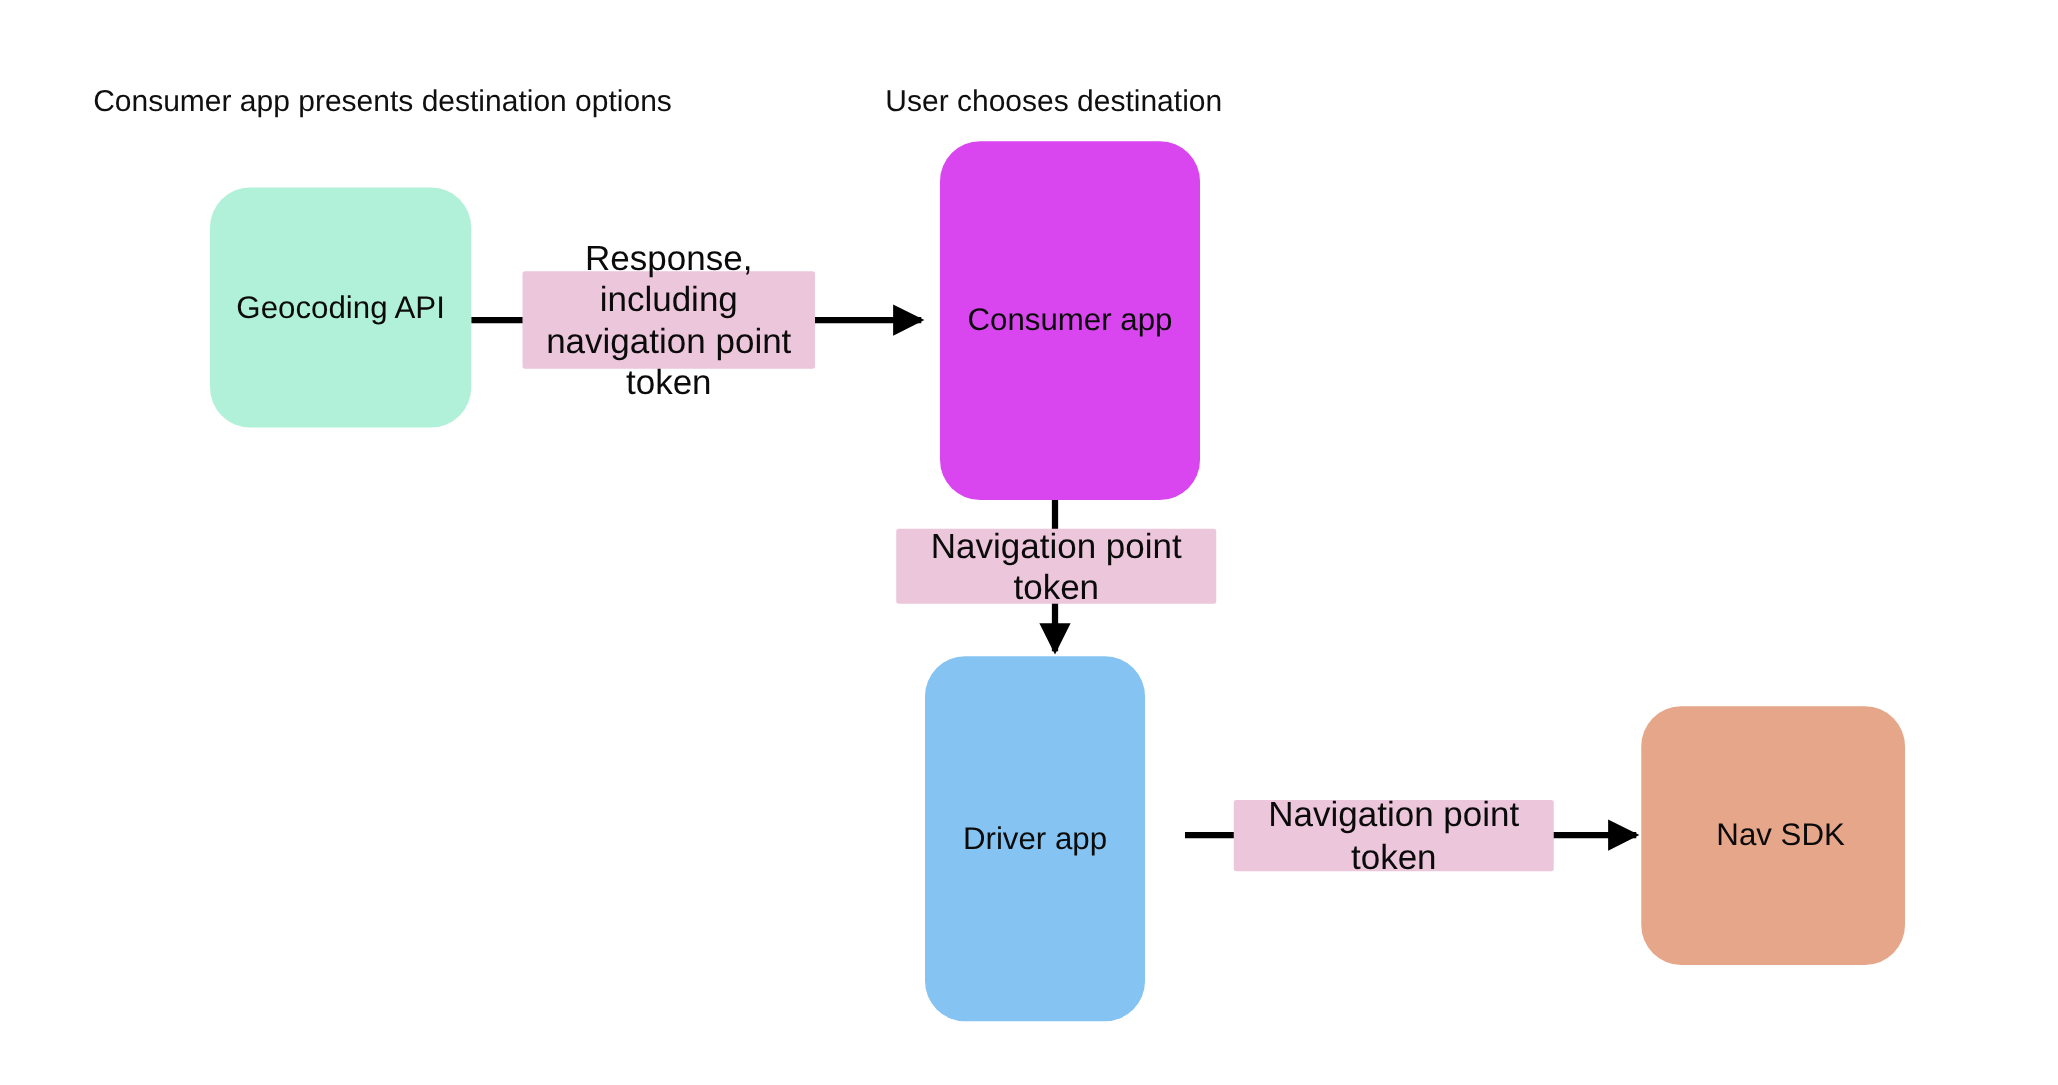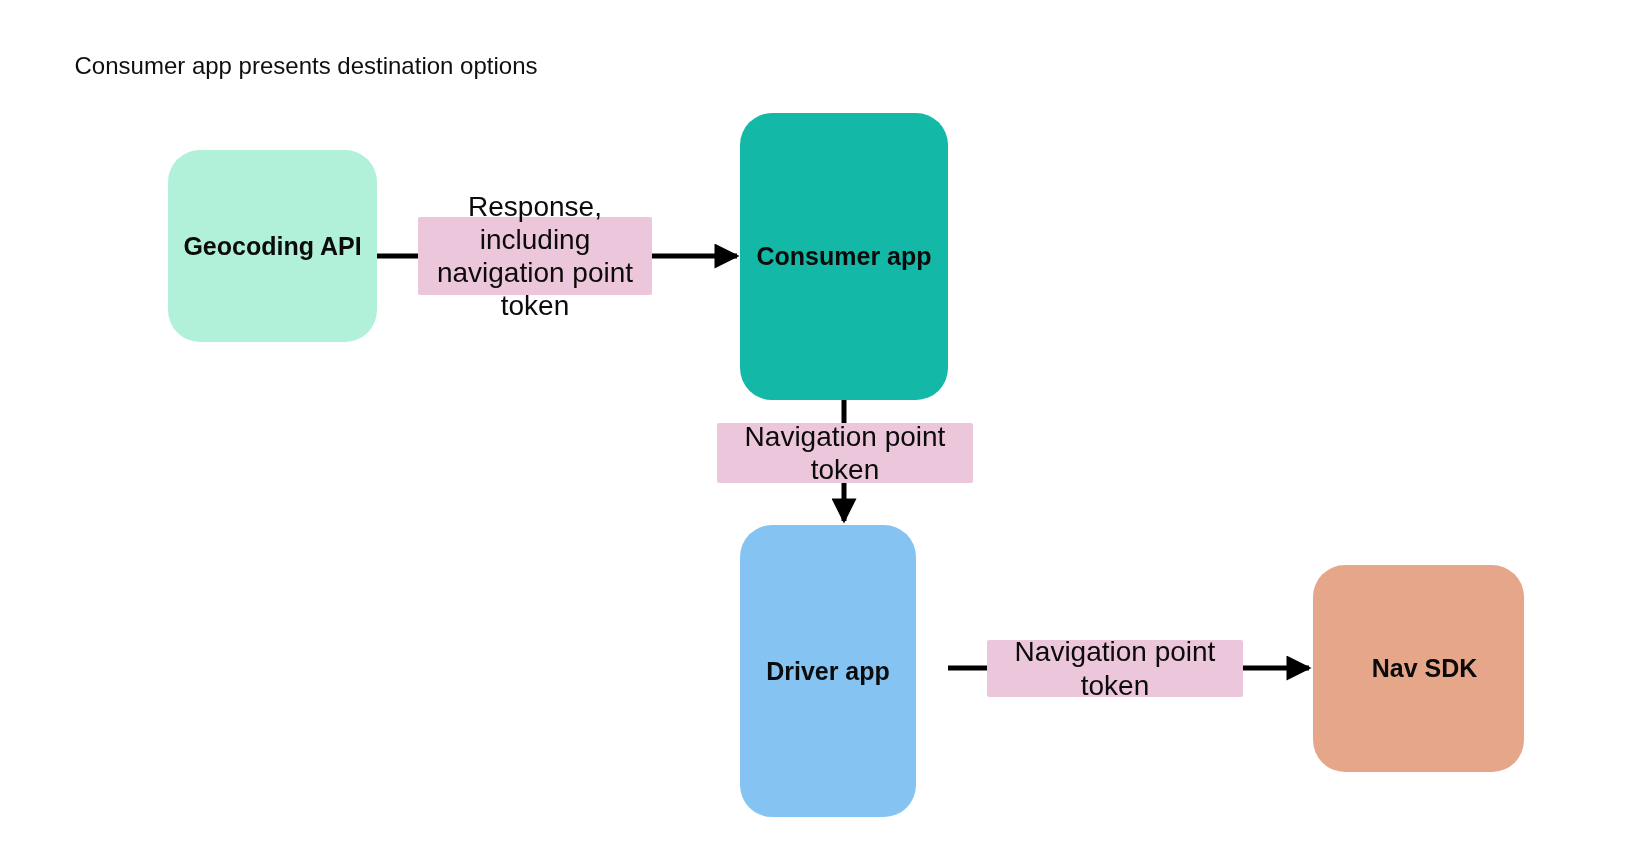--- a/index.html
+++ b/index.html
@@ -7,21 +7,21 @@
   body { font-family: "Liberation Sans", sans-serif; }
   .canvas {
     position: relative;
     width: 1646px;
     height: 868px;
     background: #ffffff;
     overflow: hidden;
   }
   .col-header {
     position: absolute;
-    top: 52px;
+    top: 68px;
     transform: translateX(-50%);
     font-size: 24px;
     font-weight: 400;
     color: #0f0f0f;
     white-space: nowrap;
   }
   svg.arrows {
     position: absolute;
     left: 0; top: 0;
     width: 1646px; height: 868px;
@@ -30,21 +30,21 @@
   .node {
     position: absolute;
     border-radius: 32px;
     display: flex;
     align-items: center;
     justify-content: center;
     z-index: 2;
   }
   .node .node-label {
     font-size: 25px;
-    font-weight: 700;
+    font-weight: 400;
     color: #0b0b0b;
     white-space: nowrap;
   }
   .edge-label {
     position: absolute;
     display: flex;
     align-items: center;
     justify-content: center;
     text-align: center;
     font-size: 28px;
@@ -64,37 +64,38 @@
   #col-header-0 { left: 306px; }
   #col-header-1 { left: 843px; }
   #col-header-2 { left: 1398px; }
 </style>
 </head>
 <body>
 
 <div class="canvas">
 
   <div class="col-header" id="col-header-0">Consumer app presents destination options</div>
+  <div class="col-header" id="col-header-1">User chooses destination</div>
 
   <svg class="arrows" viewBox="0 0 1646 868" xmlns="http://www.w3.org/2000/svg">
     <defs>
       <marker id="arrowhead" viewBox="0 0 10 10" refX="9" refY="5" markerWidth="5.6" markerHeight="5" orient="auto">
         <path d="M0,0 L10,5 L0,10 z" style="fill: rgb(0, 0, 0);"></path>
       </marker>
     </defs>
     <line x1="377" y1="256" x2="737" y2="256" stroke-width="5" marker-end="url(#arrowhead)" style="stroke: rgb(0, 0, 0);"></line>
     <line x1="844" y1="400" x2="844" y2="521" stroke-width="5" marker-end="url(#arrowhead)" style="stroke: rgb(0, 0, 0);"></line>
     <line x1="948" y1="668" x2="1309" y2="668" stroke-width="5" marker-end="url(#arrowhead)" style="stroke: rgb(0, 0, 0);"></line>
   </svg>
 
   <div class="node" id="node-geocoding" style="background-color: rgb(178, 241, 217);">
     <span class="node-label">Geocoding API</span>
   </div>
 
-  <div class="node" id="node-consumer" style="background-color: #14b8a6;">
+  <div class="node" id="node-consumer" style="background-color: #d946ef; margin-left: 12px;">
     <span class="node-label">Consumer app</span>
   </div>
 
   <div class="node" id="node-driver" style="background-color: rgb(133, 196, 242);">
     <span class="node-label">Driver app</span>
   </div>
 
   <div class="node" id="node-navsdk" style="background-color: rgb(230, 166, 137);">
     <span class="node-label">Nav SDK</span>
   </div>

